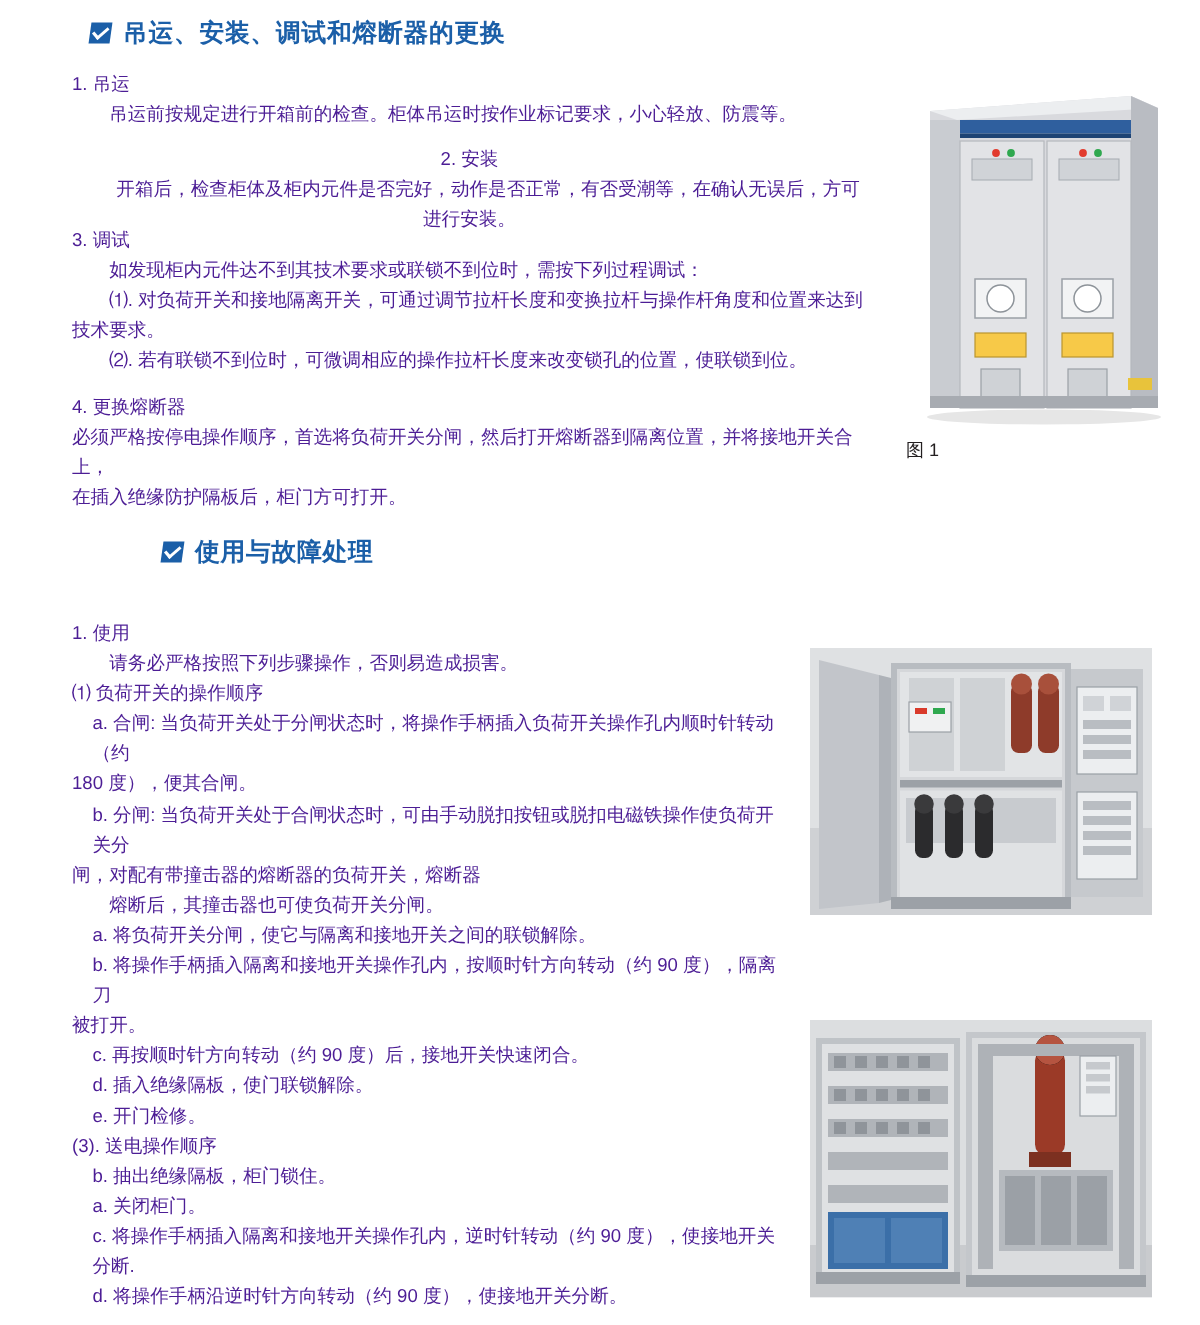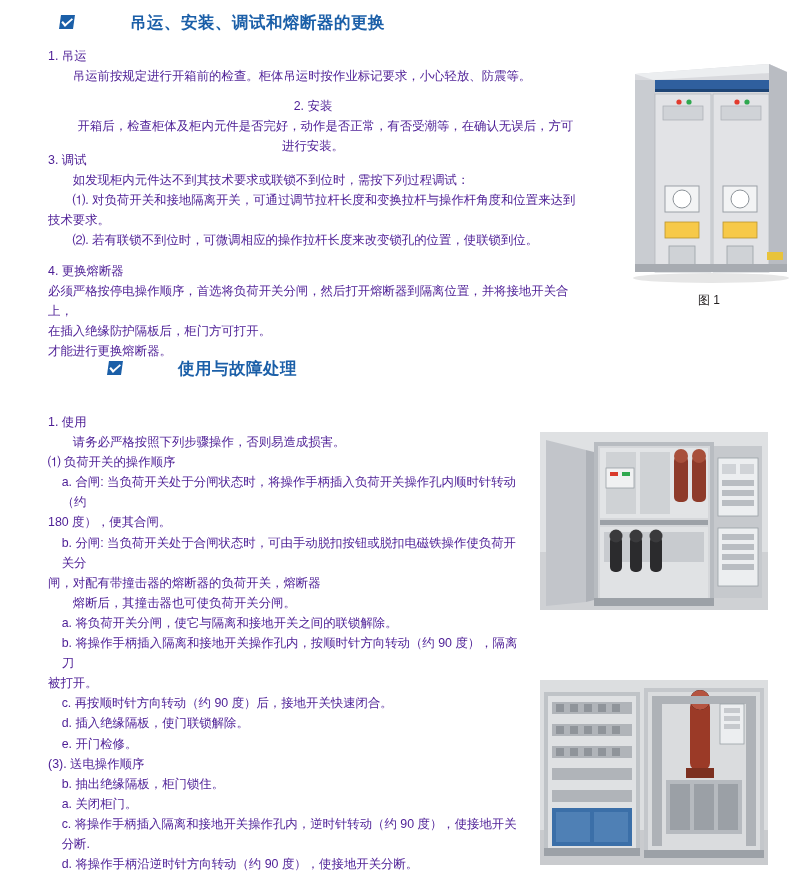--- a/index.html
+++ b/index.html
@@ -49,21 +49,20 @@
     border-left: 2px solid #ffffff;
     border-bottom: 2px solid #ffffff;
     transform: rotate(-45deg);
   }
   .head-text {
     font-size: 16.5px;
     font-weight: bold;
     color: #1b5fa8;
     letter-spacing: 0.5px;
     line-height: 1;
-    margin-left: 48px;
   }
 
   #sec1-head { position: absolute; left: 60px; top: 14px; }
   #sec2-head { position: absolute; left: 60px; top: 360px; padding-left: 48px; }
 
   
   .txt {
     position: absolute;
     font-size: 12.4px;
     line-height: 1.62;
@@ -76,24 +75,24 @@
 
   
   #s1-t1  { left: 48px; top: 46px;  width: 530px; }
   #s1-t2  { left: 48px; top: 96px;  width: 530px; text-align: center; }
   #s1-t3  { left: 48px; top: 150px; width: 530px; }
   #s1-t4  { left: 48px; top: 249px; width: 530px; margin-top: 12px; }
 
   
   #fig1 {
     position: absolute;
-    left: 619px;
+    left: 604px;
     top: 46px;
     width: 180px;
-    text-align: center;
+    text-align: left;
   }
   #fig1 .cap {
     font-size: 12px;
     color: #231f20;
     margin-top: 6px;
   }
 
   
   #s2-t1 { left: 48px; top: 412px; width: 470px; }
 
@@ -140,21 +139,20 @@
     <p class="lvl1">3. 调试</p>
     <p class="indent1">如发现柜内元件达不到其技术要求或联锁不到位时，需按下列过程调试：</p>
     <p class="indent1">⑴. 对负荷开关和接地隔离开关，可通过调节拉杆长度和变换拉杆与操作杆角度和位置来达到技术要求。</p>
     <p class="indent1">⑵. 若有联锁不到位时，可微调相应的操作拉杆长度来改变锁孔的位置，使联锁到位。</p>
   </div>
 
   <div id="s1-t4" class="txt">
     <p class="lvl1">4. 更换熔断器</p>
     <p>必须严格按停电操作顺序，首选将负荷开关分闸，然后打开熔断器到隔离位置，并将接地开关合上，</p>
     <p>在插入绝缘防护隔板后，柜门方可打开。</p>
-    <p>才能进行更换熔断器。</p>
   </div>
 
   <div id="fig1">
     <div class="art-frame">
       <svg class="art" viewBox="0 0 180 240" xmlns="http://www.w3.org/2000/svg" role="img">
         <rect x="0" y="0" width="180" height="240" fill="#ffffff"></rect>
 
         <ellipse cx="92" cy="232" rx="78" ry="5" fill="#e6e6e6"></ellipse>
 
         <polygon points="16,28 150,18 168,26 168,226 16,226" fill="#d9dade"></polygon>

